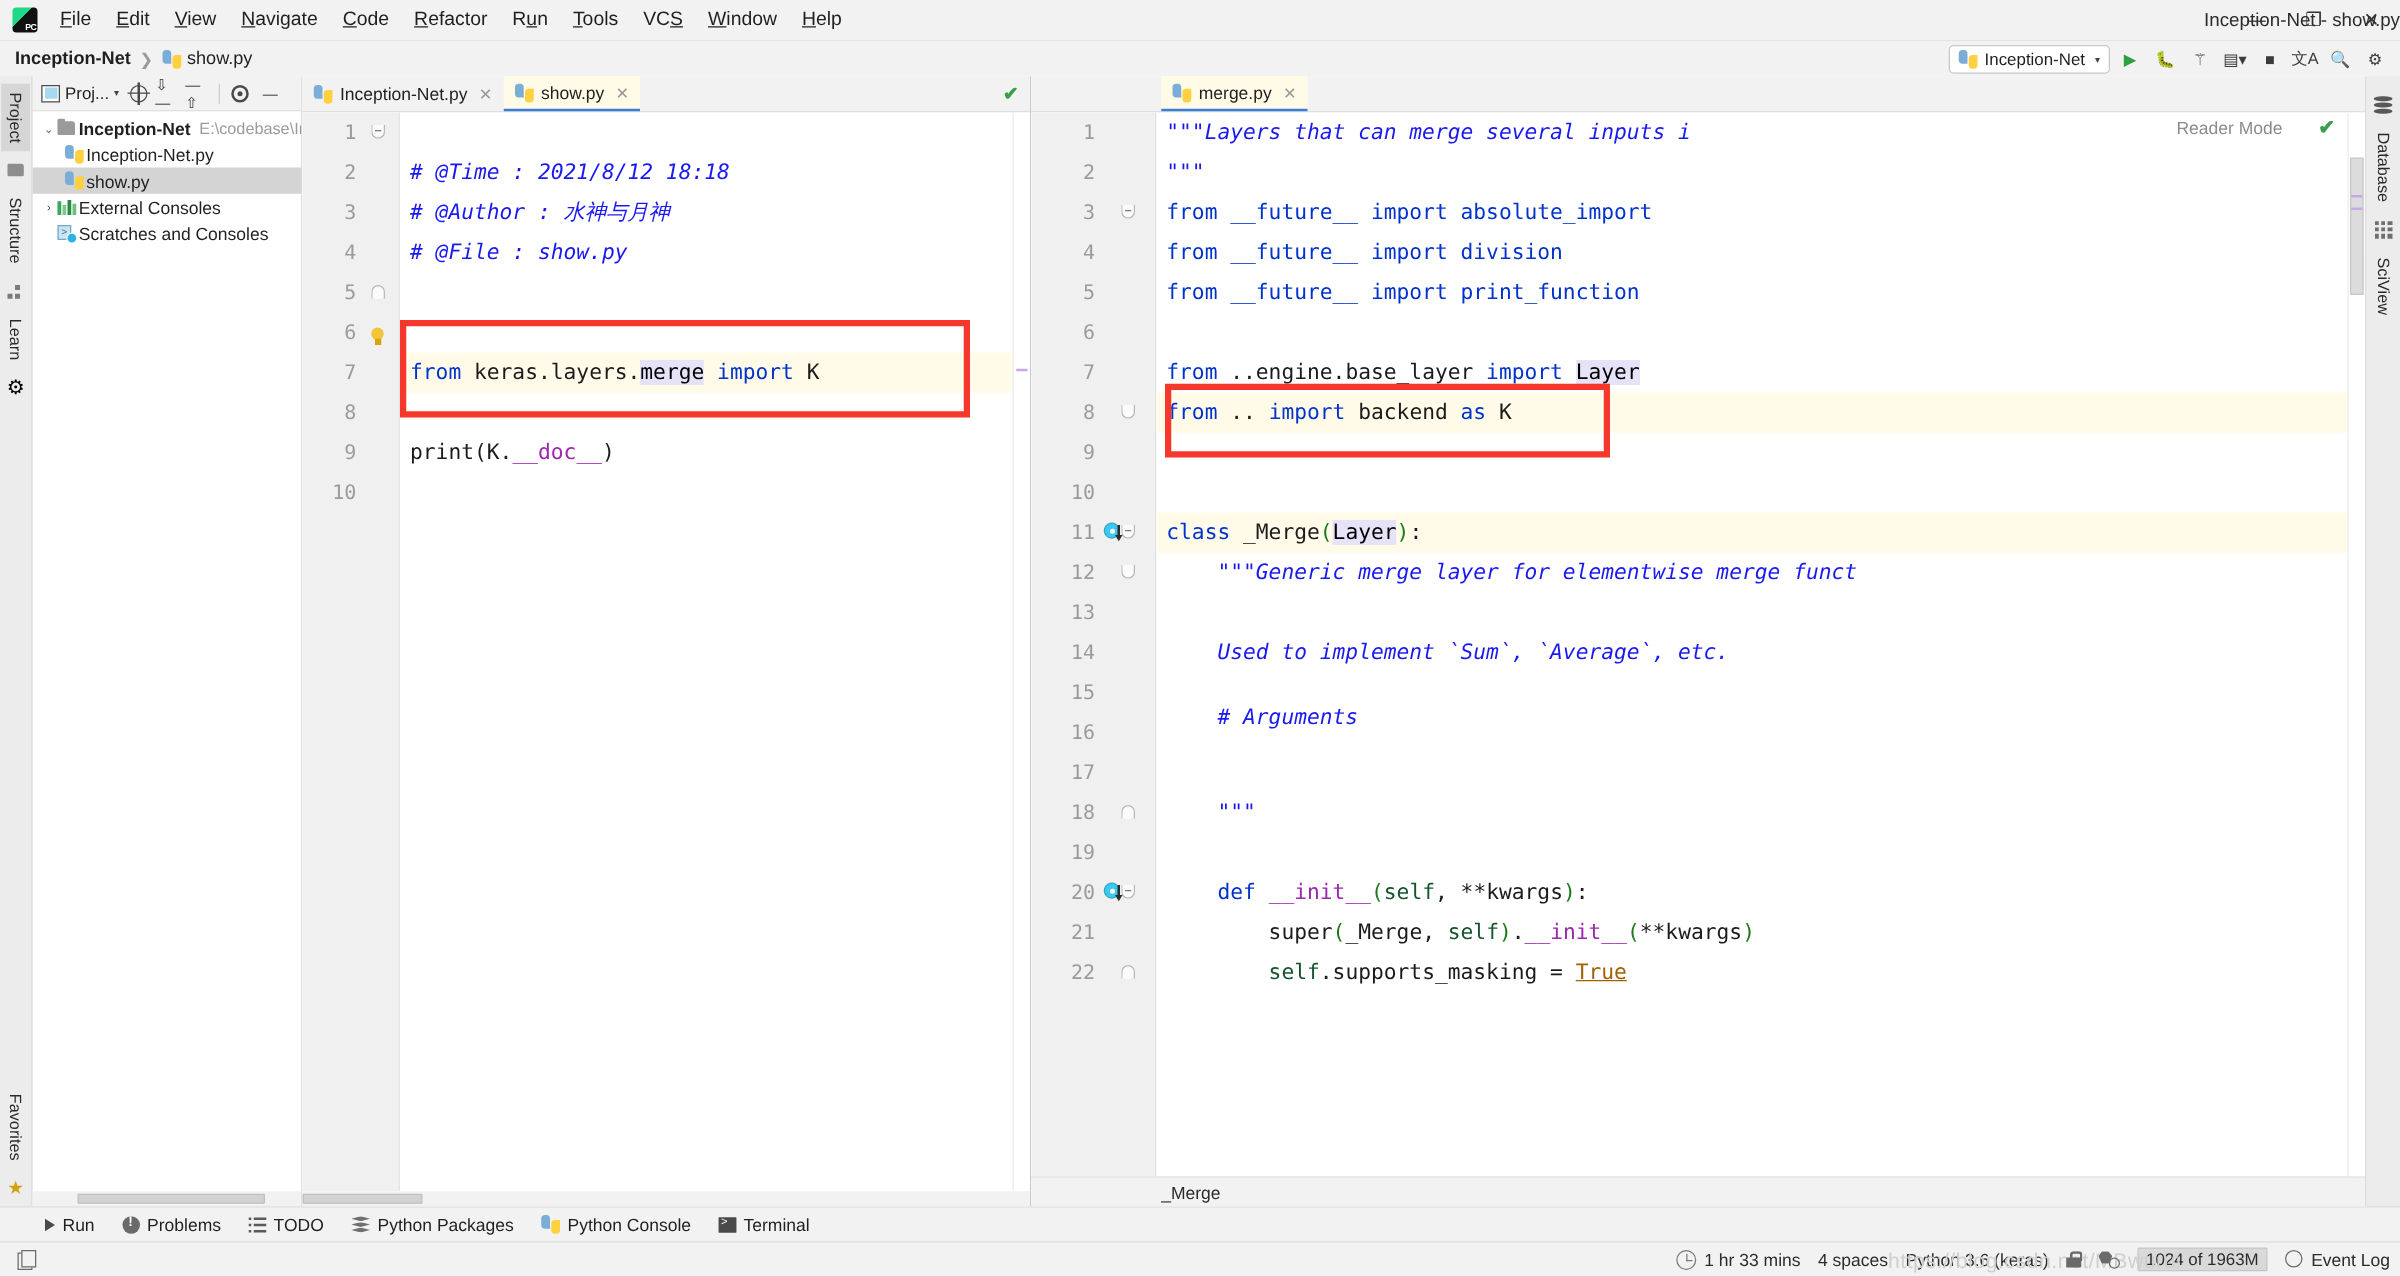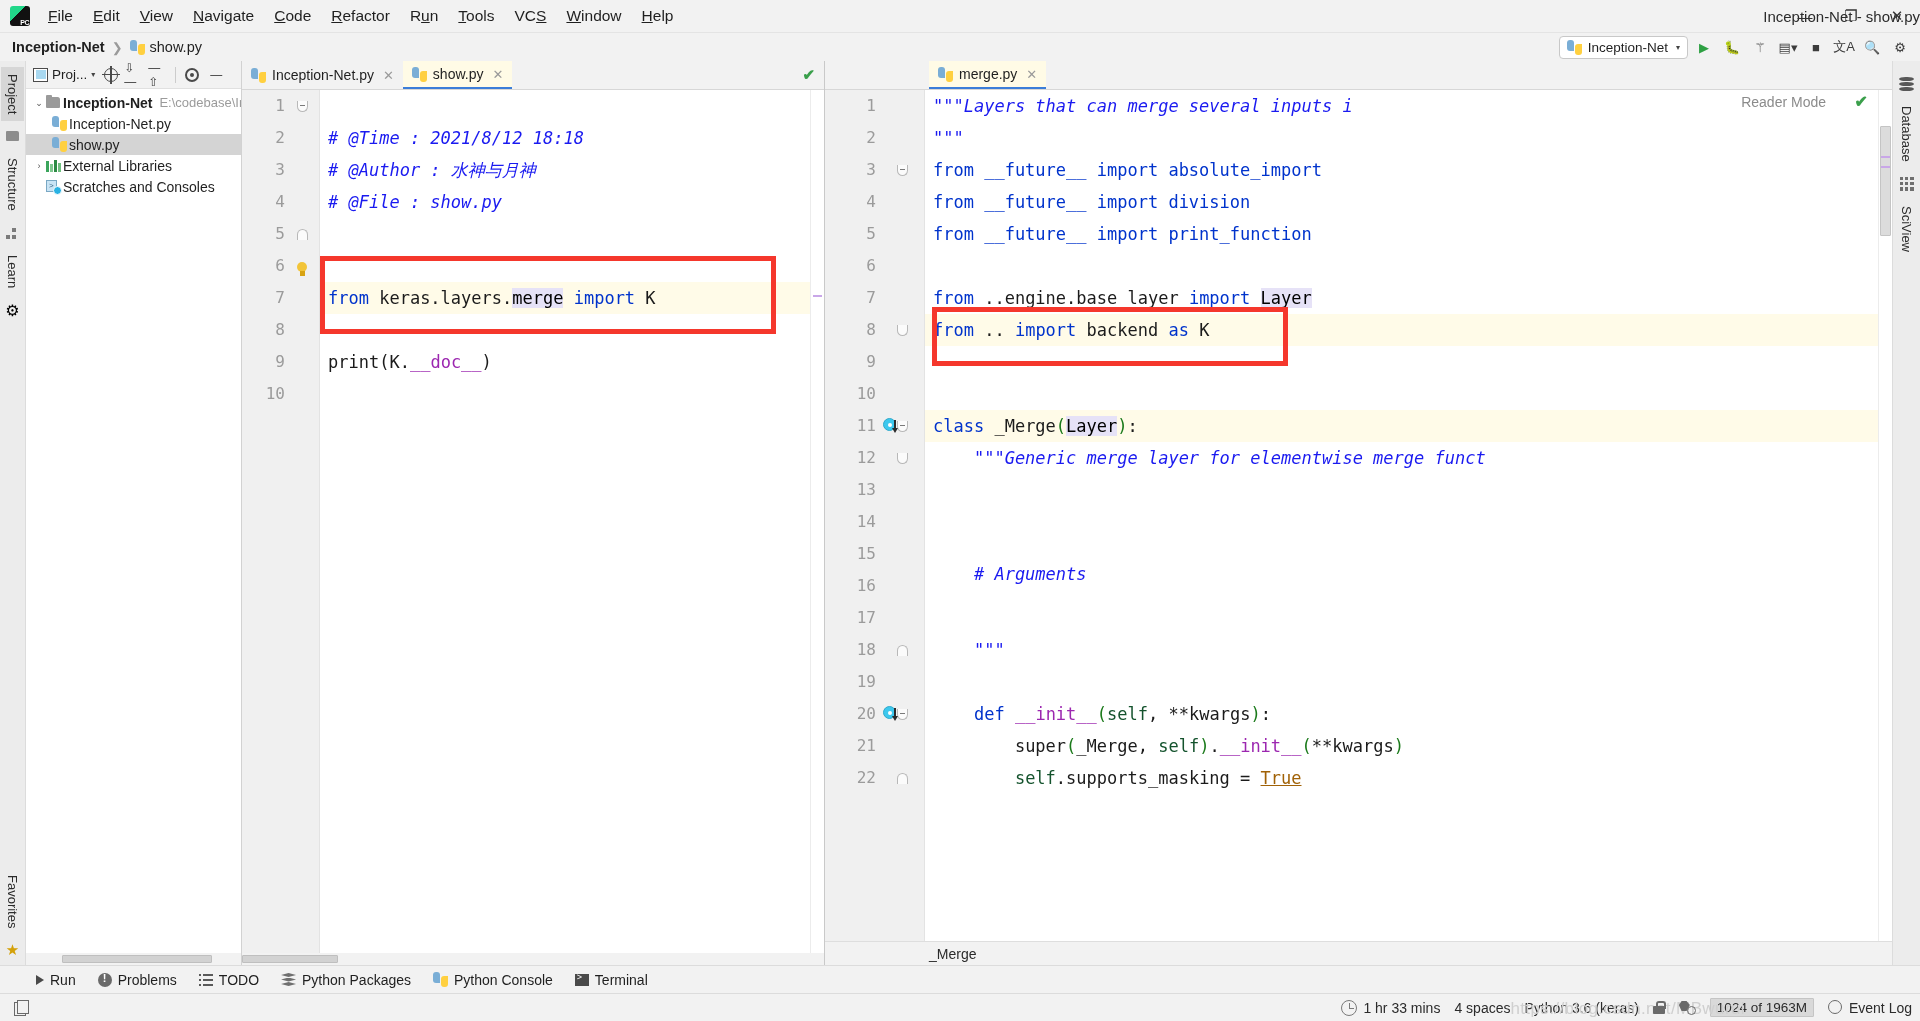--- a/index.html
+++ b/index.html
@@ -452,21 +452,21 @@
         <div class="tnode">
           <span class="arrow">›</span>
           <span class="ic">
               <span class="lib-ic">
                 <i></i>
                 <i></i>
                 <i></i>
                 <i></i>
               </span>
             </span>
-          <span class="lbl">External Libraries</span>
+          <span class="lbl">External Consoles</span>
         </div>
         <div class="tnode" style="padding-left:20px">
           <span class="ic">
               <span class="scratch-ic">
                 <span class="sheet"></span>
                 <span class="clock"></span>
               </span>
             </span>
           <span class="lbl">Scratches and Consoles</span>
         </div>
@@ -593,20 +593,21 @@
 
             <div class="cline" style="top:0px"><span class="tok-str">"""Layers that can merge several inputs i</span></div>
             <div class="cline" style="top:32px"><span class="tok-str">"""</span></div>
             <div class="cline" style="top:64px"><span class="tok-kw">from __future__ import absolute_import</span></div>
             <div class="cline" style="top:96px"><span class="tok-kw">from __future__ import division</span></div>
             <div class="cline" style="top:128px"><span class="tok-kw">from __future__ import print_function</span></div>
             <div class="cline" style="top:192px"><span class="tok-kw">from</span><span class="tok-pl"> ..engine.base_layer </span><span class="tok-kw">import</span><span class="tok-pl"> </span><span class="tok-hl">Layer</span></div>
             <div class="cline" style="top:224px"><span class="tok-kw">from</span><span class="tok-pl"> .. </span><span class="tok-kw">import</span><span class="tok-pl"> backend </span><span class="tok-kw">as</span><span class="tok-pl"> K</span></div>
             <div class="cline" style="top:320px"><span class="tok-kw">class</span><span class="tok-pl"> _Merge</span><span class="tok-paren">(</span><span class="tok-hl">Layer</span><span class="tok-paren">)</span><span class="tok-pl">:</span></div>
             <div class="cline" style="top:352px"><span class="tok-str">    """Generic merge layer for elementwise merge funct</span></div>
+            <div class="cline" style="top:416px"><span class="tok-str">    Used to implement `Sum`, `Average`, etc.</span></div>
             <div class="cline" style="top:468px"><span class="tok-str">    # Arguments</span></div>
             <div class="cline" style="top:544px"><span class="tok-str">    """</span></div>
             <div class="cline" style="top:608px"><span class="tok-pl">    </span><span class="tok-kw">def</span><span class="tok-pl"> </span><span class="tok-fn">__init__</span><span class="tok-paren">(</span><span class="tok-self">self</span><span class="tok-pl">, **kwargs</span><span class="tok-paren">)</span><span class="tok-pl">:</span></div>
             <div class="cline" style="top:640px"><span class="tok-pl">        </span><span class="tok-kw" style="color:#1b1b1b">super</span><span class="tok-paren">(</span><span class="tok-pl">_Merge, </span><span class="tok-self">self</span><span class="tok-paren">)</span><span class="tok-pl">.</span><span class="tok-fn">__init__</span><span class="tok-paren">(</span><span class="tok-pl">**kwargs</span><span class="tok-paren">)</span></div>
             <div class="cline" style="top:672px"><span class="tok-pl">        </span><span class="tok-self">self</span><span class="tok-pl">.supports_masking = </span><span class="tok-true">True</span></div>
           </div>
 
           <div class="marker-col">
             <div class="scrollthumb" style="top:36px;height:110px"></div>
             <div class="mark-line" style="top:66px"></div>

